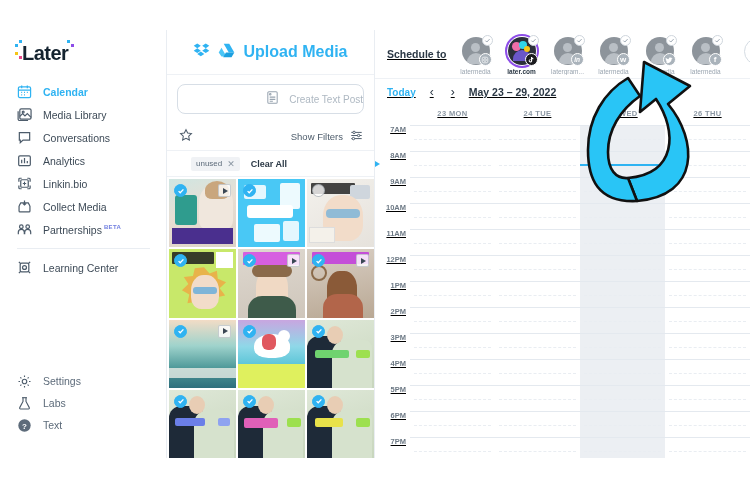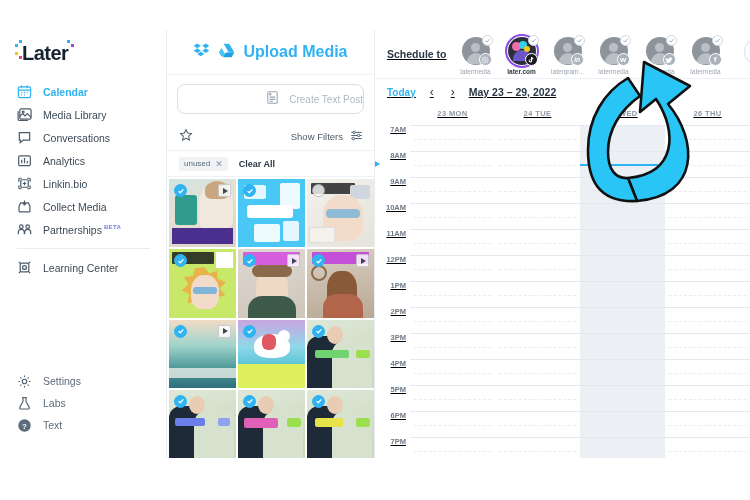--- a/index.html
+++ b/index.html
@@ -145,20 +145,21 @@
     border-bottom: 1px solid #eef1f5;
   }
   .chip {
     background: #f0f2f5;
     border-radius: 2px;
     height: 14px;
     display: flex; align-items: center; gap: 5px;
     padding: 0 5px;
     font-size: 8px;
     color: #5d6b7a;
+    margin-left: 12px;
   }
   .chip .x { font-size: 9px; color: #8b97a3; }
   .clear-all { font-size: 9px; color: #2b3845; font-weight: bold; }
   .grid {
     flex: 1;
     display: grid;
     grid-template-columns: repeat(3, 1fr);
     gap: 2px;
     padding: 2px 0 0 2px;
     overflow: hidden;

